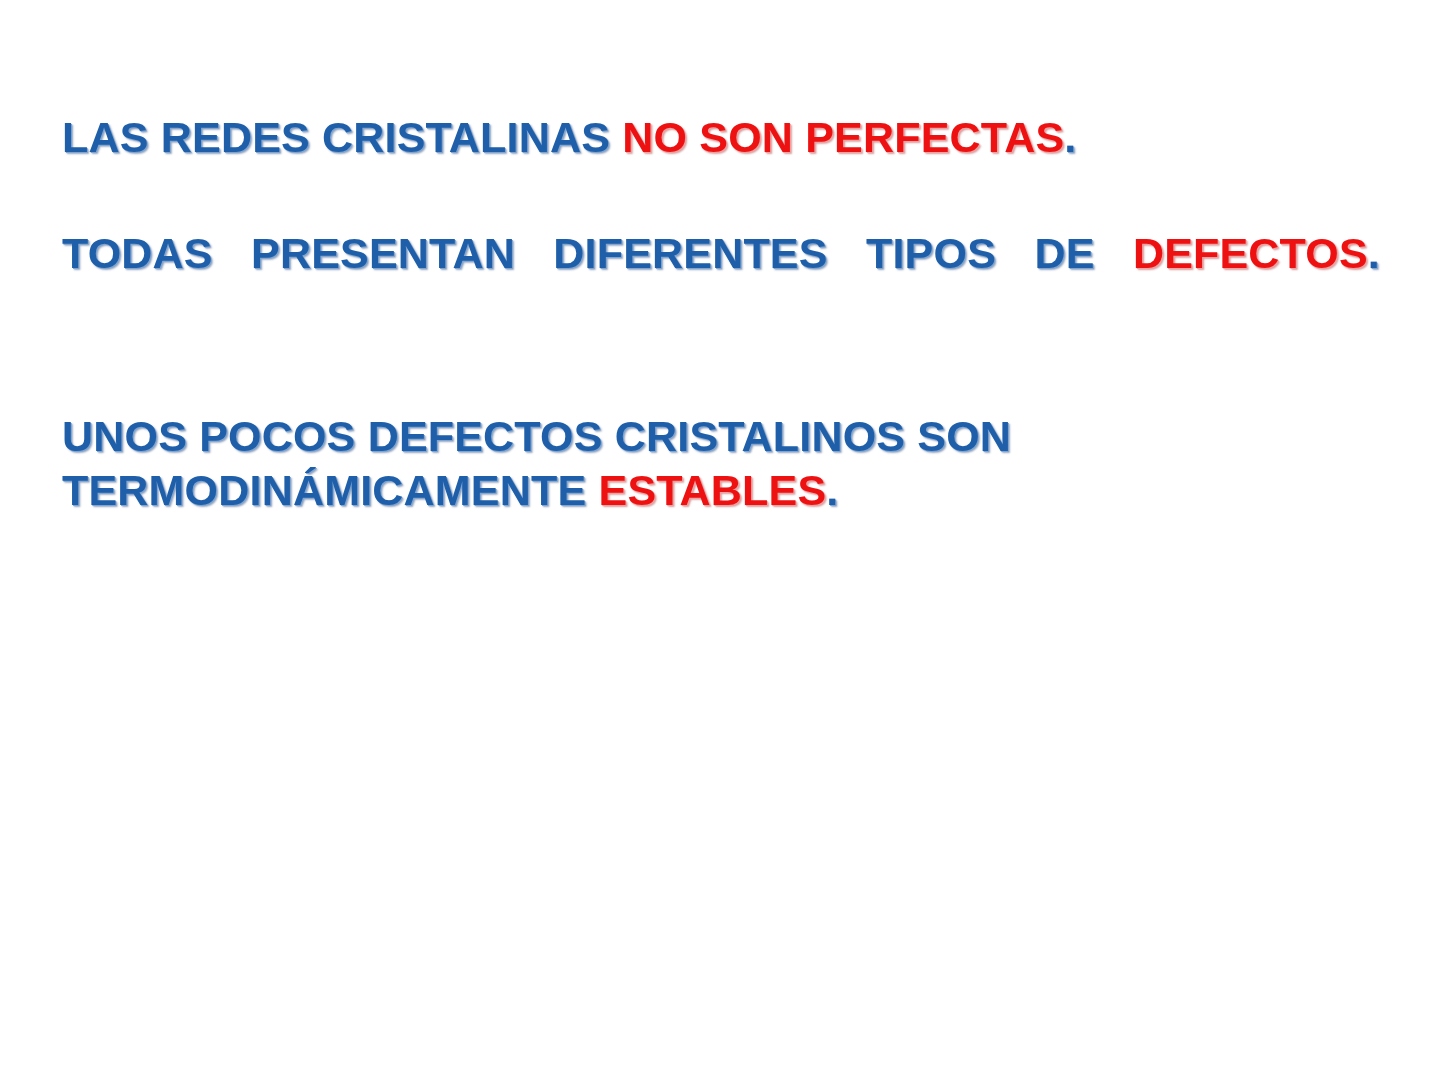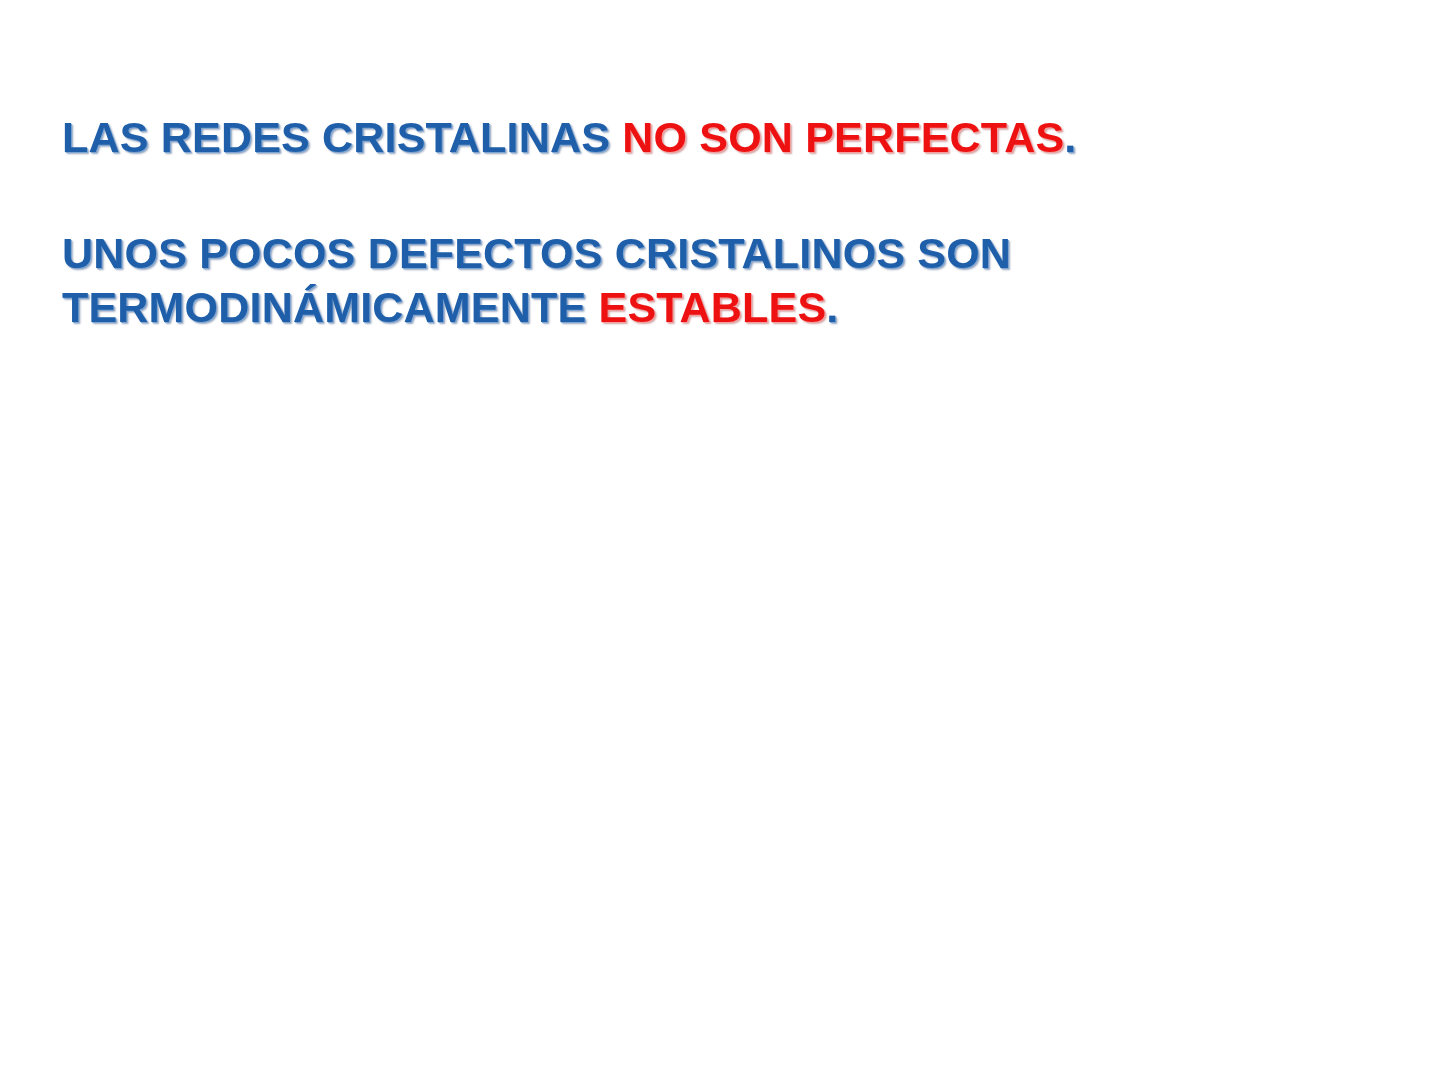--- a/index.html
+++ b/index.html
@@ -56,19 +56,22 @@
 </style>
 </head>
 <body>
 
 <div class="slide">
 
   <p class="para p1">
     <span class="blue">LAS REDES CRISTALINAS </span><span class="red">NO SON PERFECTAS</span><span class="blue">.</span>
   </p>
 
+  <p class="para p2 justify">
+    <span class="blue">TODAS PRESENTAN DIFERENTES TIPOS DE </span><span class="red">DEFECTOS</span><span class="blue">.</span>
+  </p>
 
   <p class="para p3">
     <span class="blue">UNOS POCOS DEFECTOS CRISTALINOS SON TERMODINÁMICAMENTE </span><span class="red">ESTABLES</span><span class="blue">.</span>
   </p>
 
 
 </div>
 
 </body></html>

